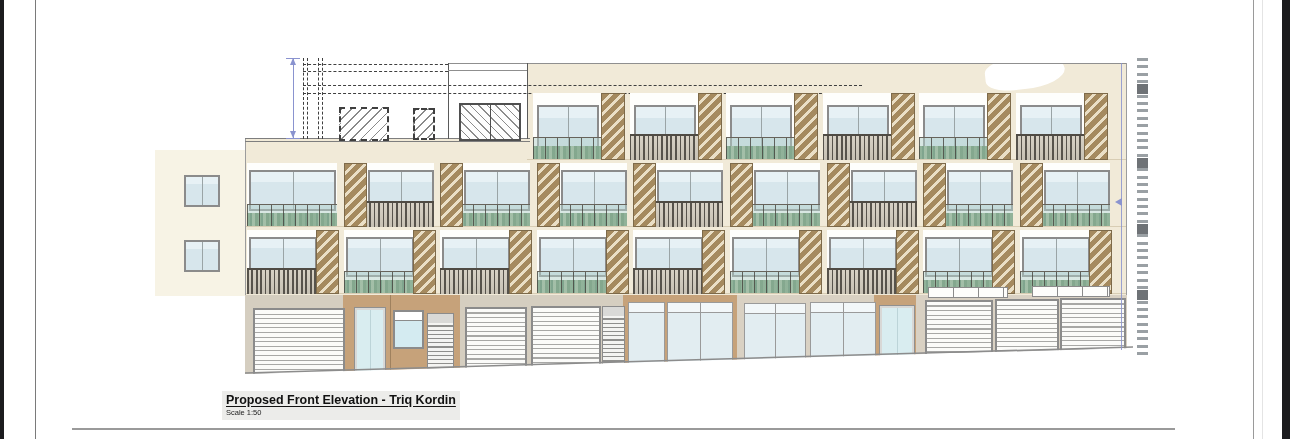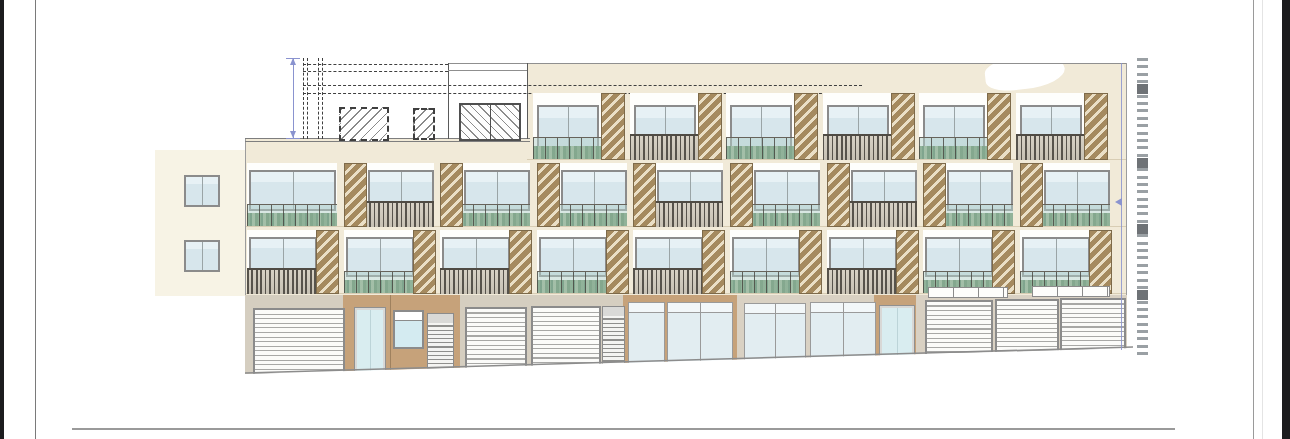--- a/index.html
+++ b/index.html
@@ -317,20 +317,24 @@
       <div style="position: absolute; left: 1137px; top: 352px; width: 11px; height: 2.5px; background: rgb(154, 160, 164);"></div>
       <div class="dim-line-v" style="left: 293px; top: 58px; height: 80px;"></div>
       <div class="dim-tick" style="left: 286px; top: 58px; width: 14px; height: 1px;"></div>
       <div class="dim-tick" style="left: 286px; top: 138px; width: 14px; height: 1px;"></div>
       <div class="tri" style="left: 290px; top: 58px; border-left: 3px solid rgba(0, 0, 0, 0); border-right: 3px solid rgba(0, 0, 0, 0); border-bottom: 7px solid rgb(138, 147, 207);"></div>
       <div class="tri" style="left: 290px; top: 131px; border-left: 3px solid rgba(0, 0, 0, 0); border-right: 3px solid rgba(0, 0, 0, 0); border-top: 7px solid rgb(138, 147, 207);"></div>
       <div class="dim-line-v" style="left: 1121px; top: 63px; height: 287px; opacity: 0.85;"></div>
       <div class="tri" style="left: 1115px; top: 198px; border-top: 4px solid rgba(0, 0, 0, 0); border-bottom: 4px solid rgba(0, 0, 0, 0); border-right: 7px solid rgb(138, 147, 207);"></div>
     </div>
 
+  <div class="title-block">
+    <div class="drawing-title">Proposed Front Elevation - Triq Kordin</div>
+    <div class="drawing-scale">Scale 1:50</div>
+  </div>
 
   <div class="edge-strip" id="strip-left" style="left: 0px; width: 4px;"></div>
   <div class="edge-strip" id="strip-right" style="left: 1282px; width: 8px;"></div>
   <div class="sheet-line-v" id="border-left" style="left: 35px; background: rgb(122, 122, 122);"></div>
   <div class="sheet-line-v" id="border-right1" style="left: 1253px; background: rgb(154, 154, 154);"></div>
   <div class="sheet-line-v" id="border-right2" style="left: 1262px; background: rgb(228, 228, 228);"></div>
   <div class="sheet-line-h" id="border-bottom" style="left: 72px; width: 1103px; top: 428px; background: rgb(154, 154, 154);"></div>
 </div>
 
 </body></html>

